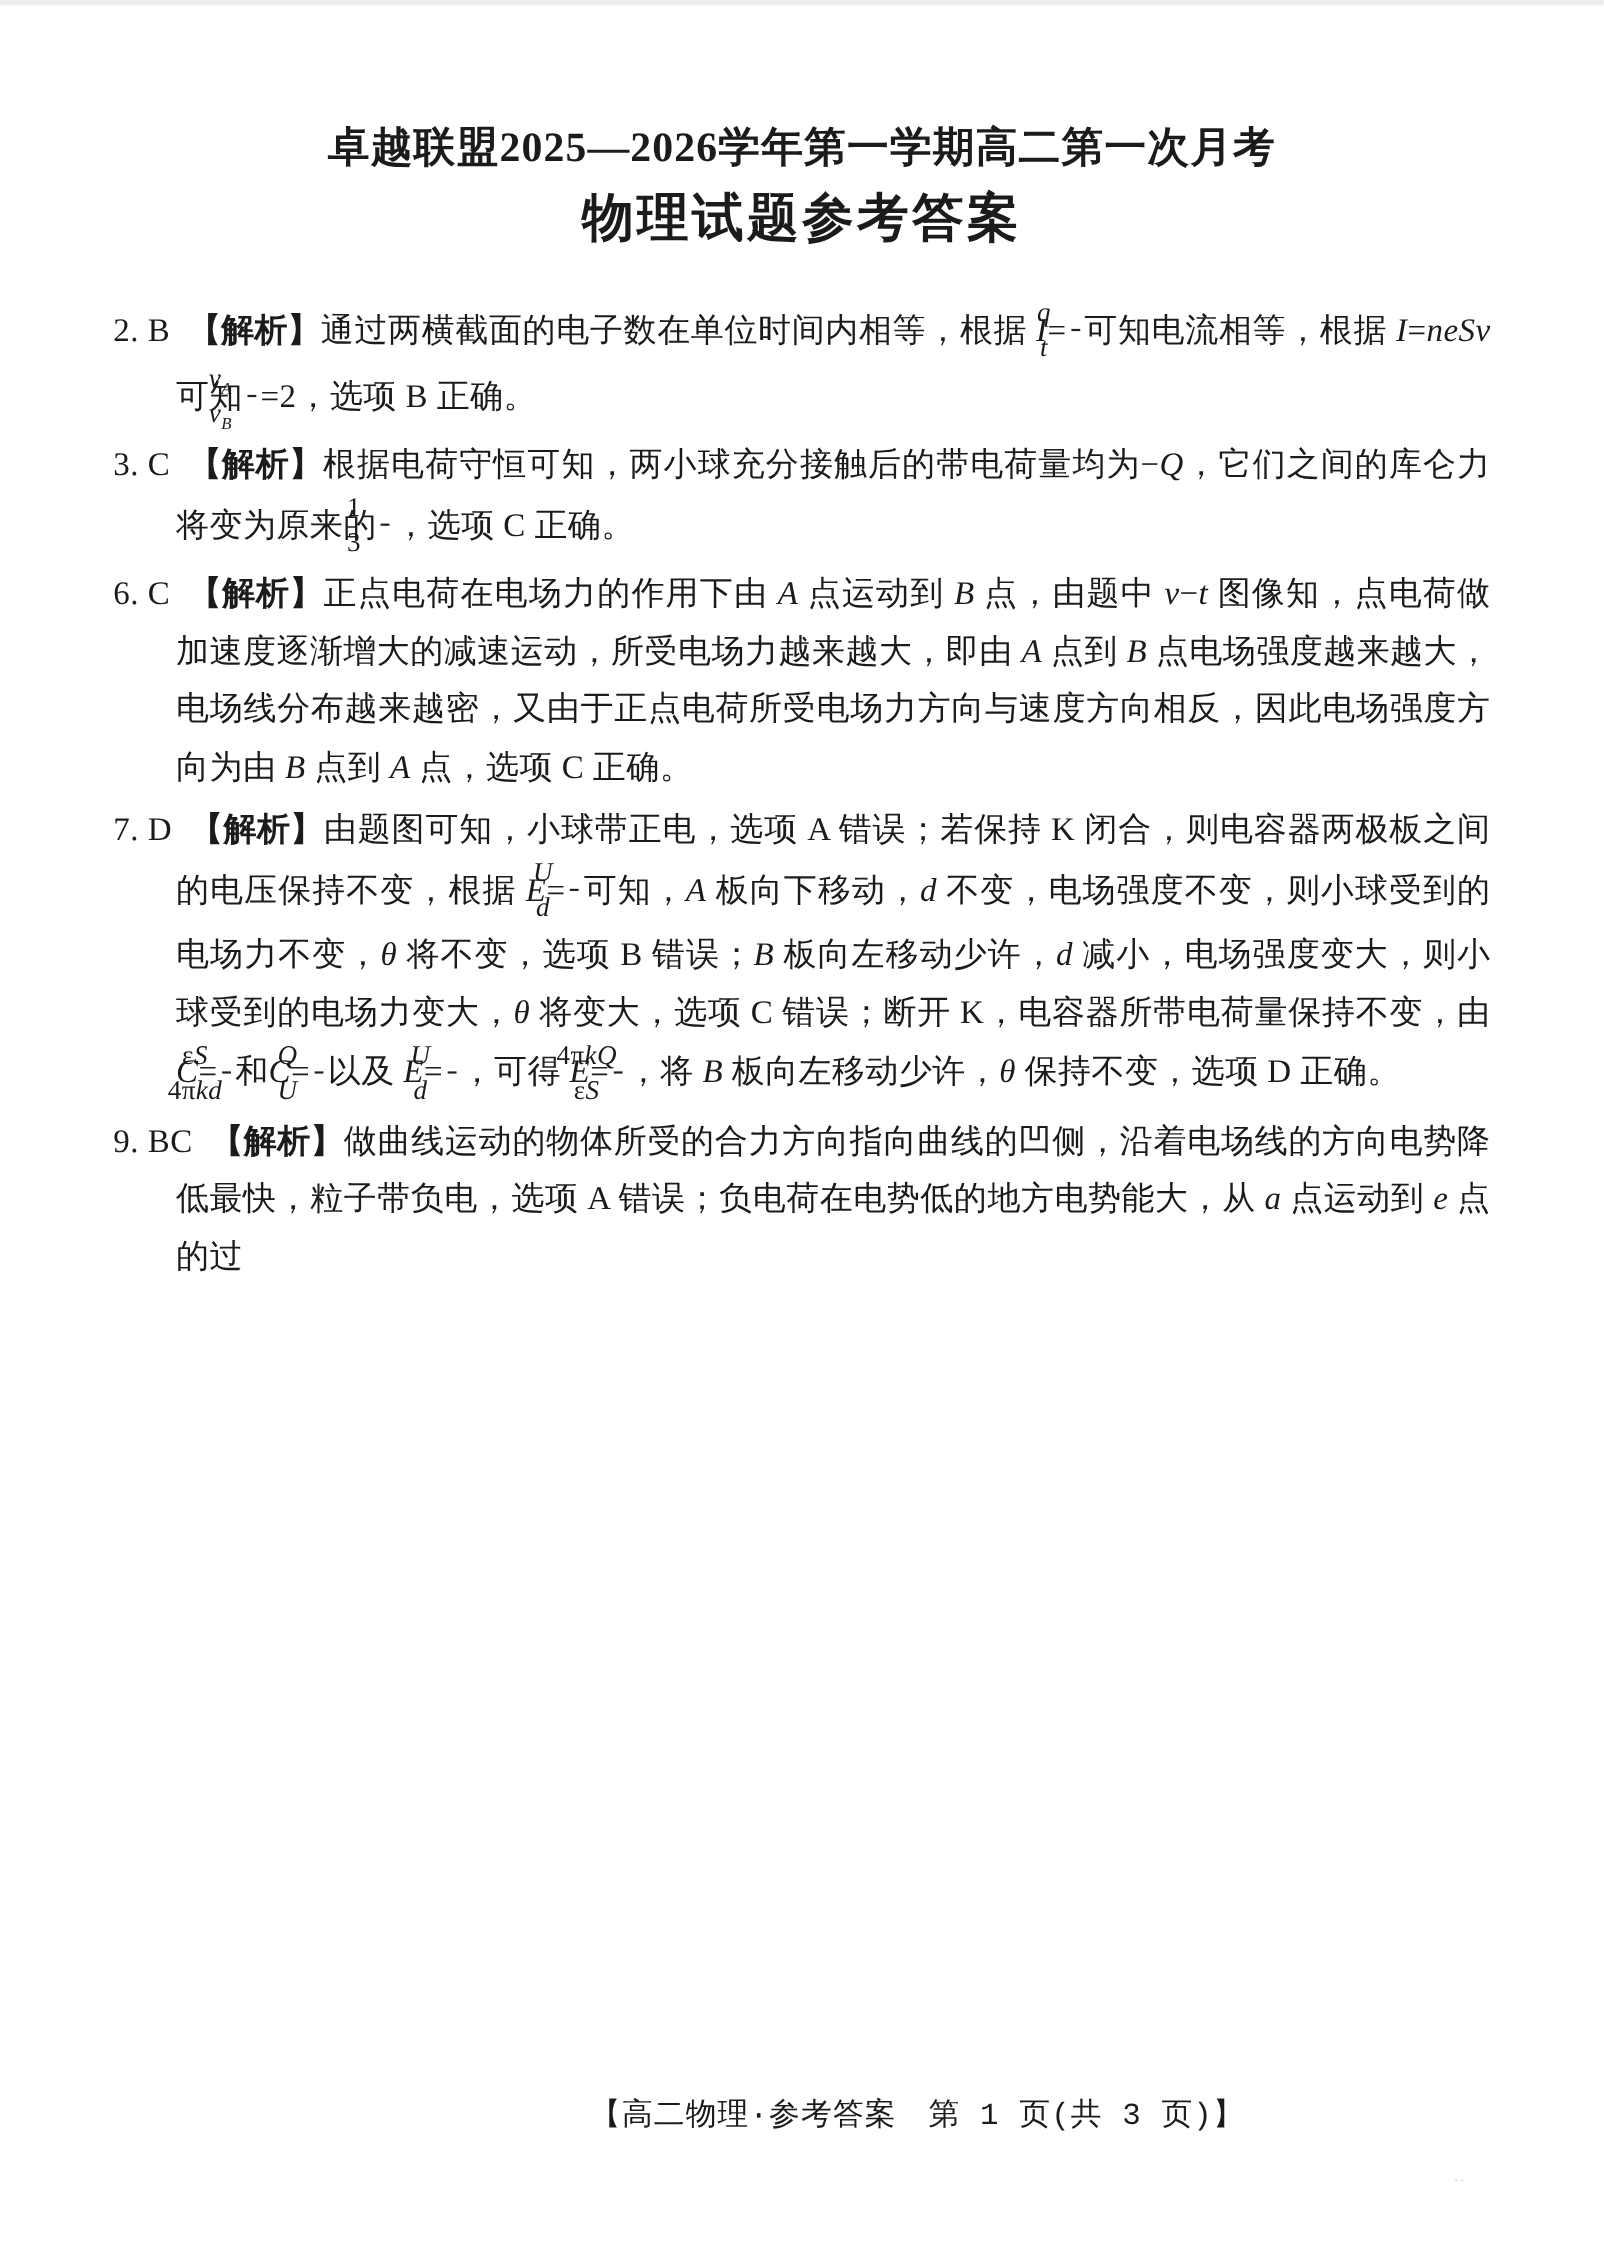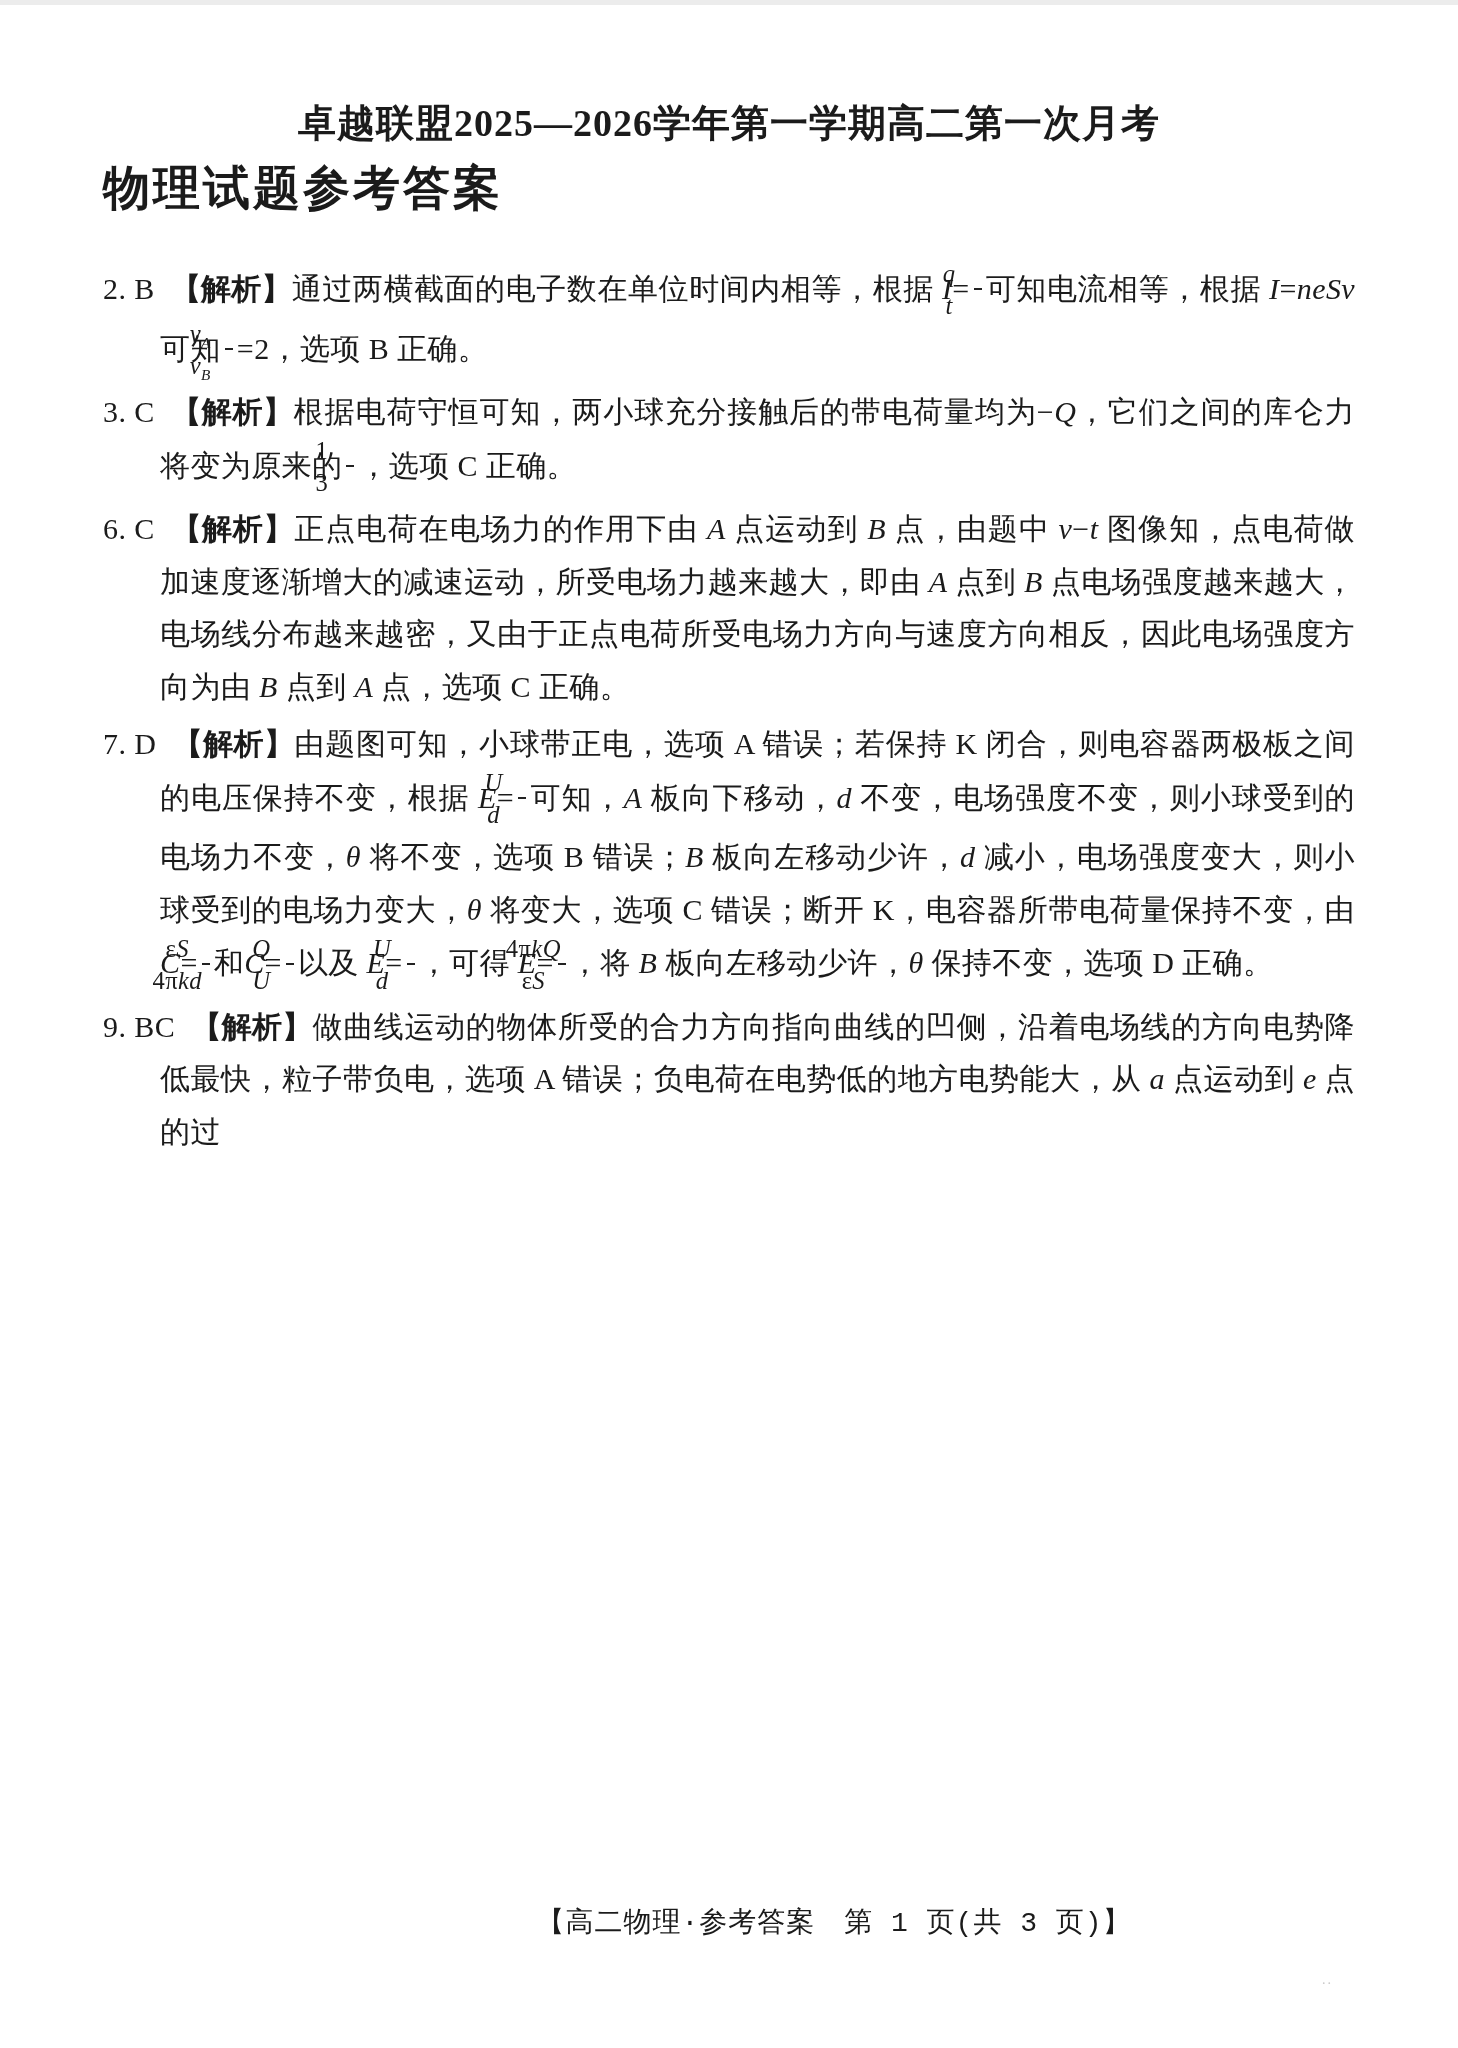--- a/index.html
+++ b/index.html
@@ -14,29 +14,30 @@
     position: absolute; top: 0; left: 0; right: 0; height: 5px;
     background: #ececec;
   }
   .page {
     position: relative;
     width: 1458px; height: 2048px;
     box-sizing: border-box;
     padding: 100px 103px 0 103px;
   }
   h1.title1 {
-    margin: 0;
+    margin: 11px;
     text-align: center;
     font-size: 38px;
     font-weight: 700;
     letter-spacing: 1px;
     line-height: 1.25;
   }
   h2.title2 {
     margin: 12px 0 46px 0;
+    text-align: center;
     font-size: 47px;
     font-weight: 700;
     letter-spacing: 3px;
     line-height: 1.2;
   }
   .items { }
   p.item {
     margin: 0 0 4px 0;
     padding-left: 57px;
     text-indent: -57px;

